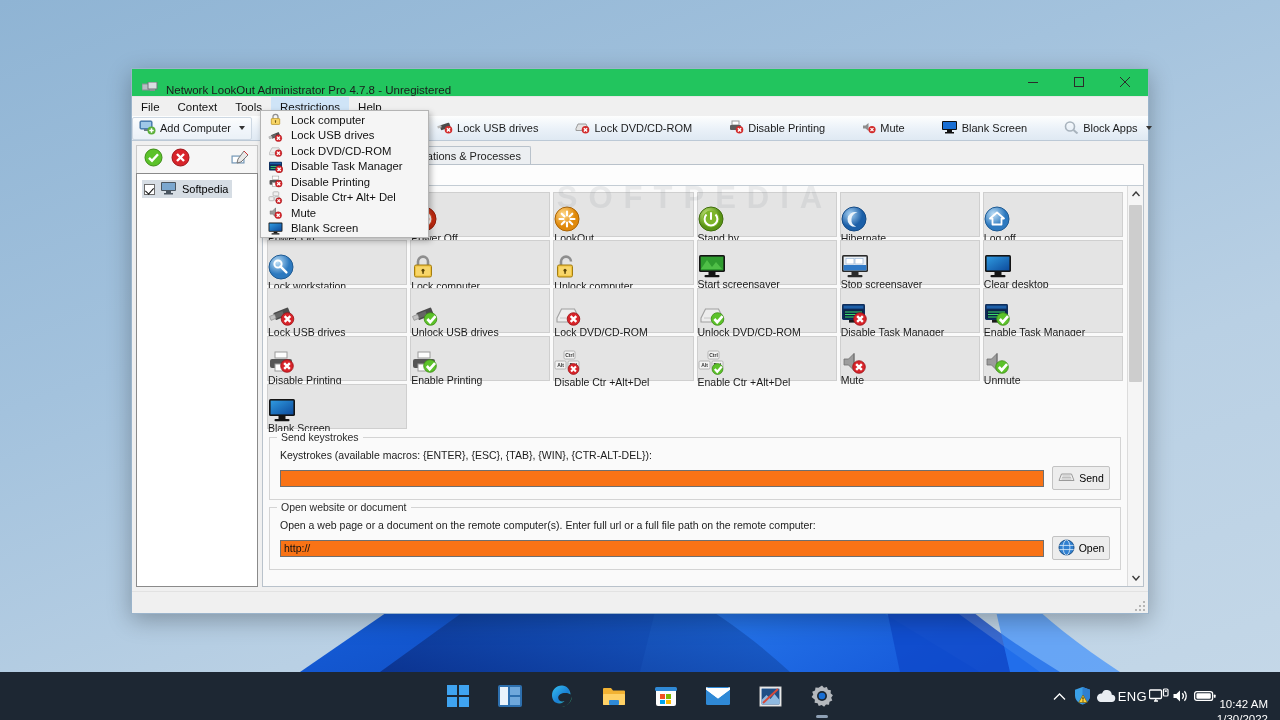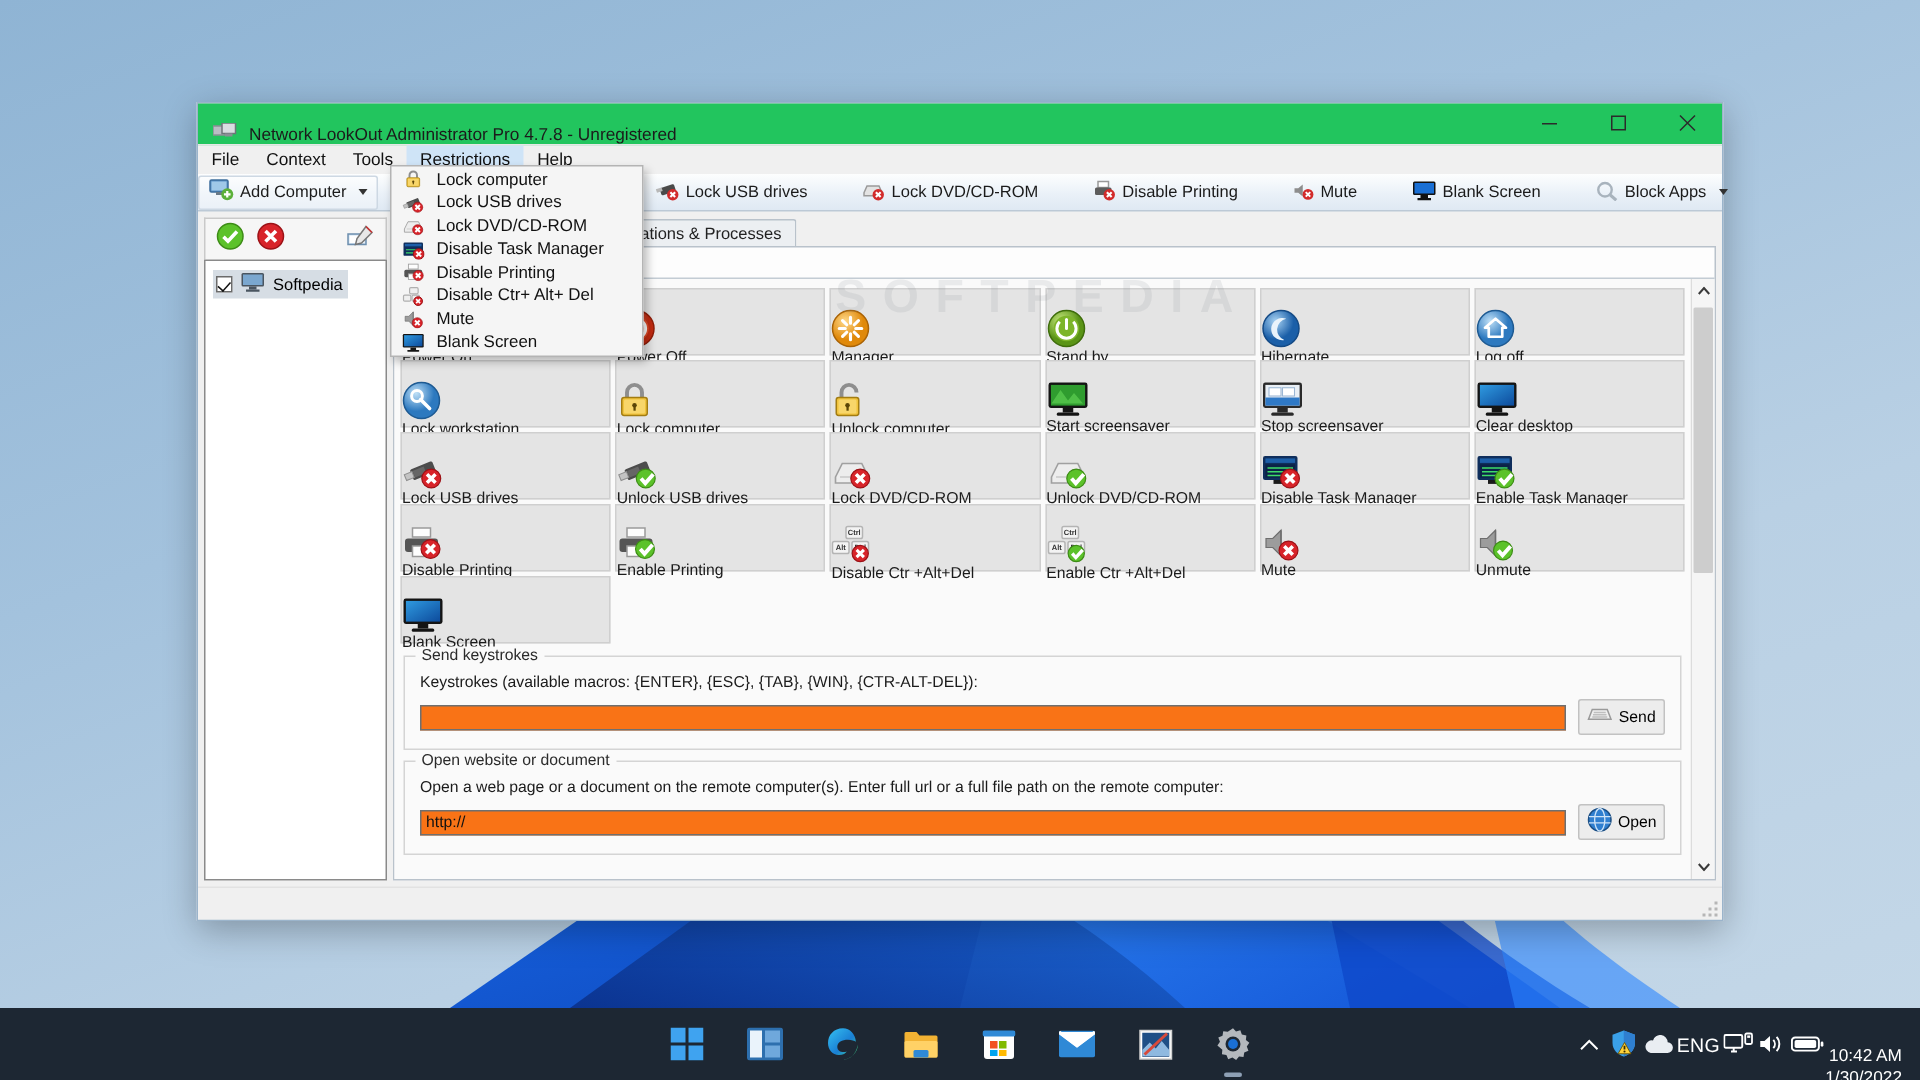--- a/index.html
+++ b/index.html
@@ -409,21 +409,21 @@
                             <stop offset="0%" stop-color="#ffd98a"></stop>
                             <stop offset="100%" stop-color="#e0890a"></stop>
                           </radialGradient>
                         </defs>
                         <circle cx="13" cy="13" r="12" fill="url(#gro)" stroke="#a96306"></circle>
                         <g stroke="#fff" stroke-width="2.1" stroke-linecap="round">
                           <path d="M13 5.5v4M13 16.5v4M5.5 13h4M16.5 13h4M7.7 7.7l2.8 2.8M15.5 15.5l2.8 2.8M18.3 7.7l-2.8 2.8M10.5 15.5l-2.8 2.8"></path>
                         </g>
                       </svg>
                     </div>
-                    <div class="lb">Manager</div>
+                    <div class="lb">LookOut</div>
                   </div>
                   <div class="act">
                     <div class="ic">
                       <svg width="26" height="26" viewBox="0 0 26 26">
                         <defs>
                           <radialGradient id="gsg" cx=".35" cy=".3">
                             <stop offset="0%" stop-color="#c7e87f"></stop>
                             <stop offset="100%" stop-color="#5a9416"></stop>
                           </radialGradient>
                         </defs>

